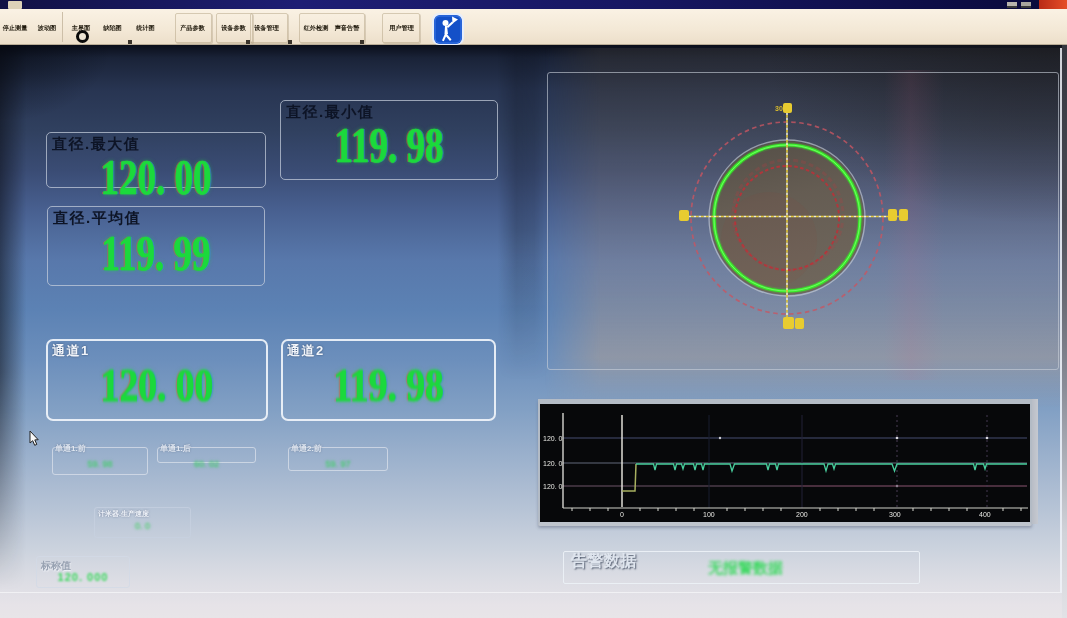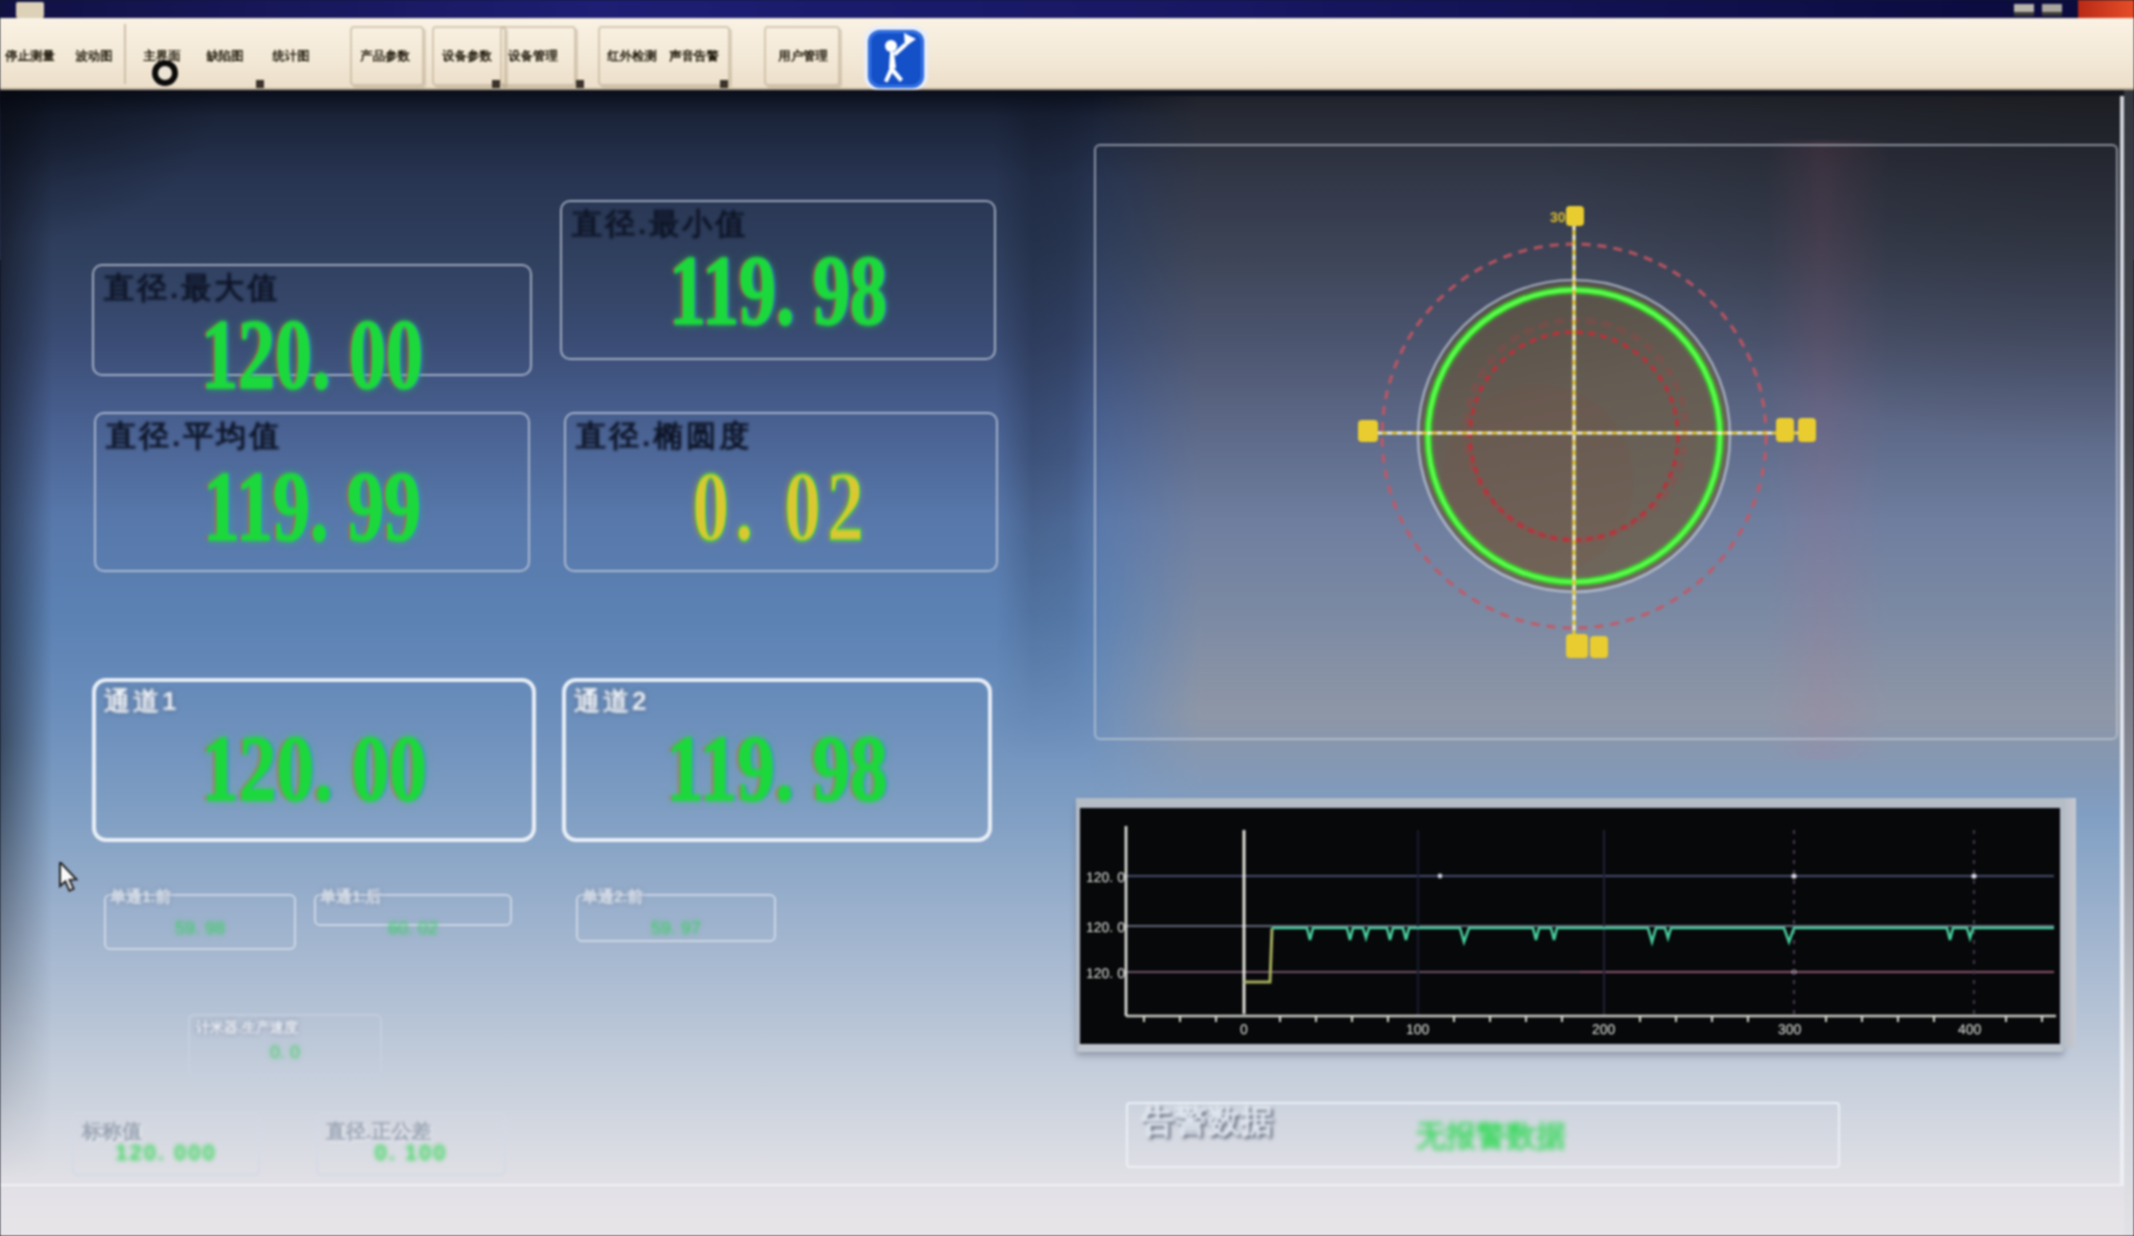--- a/index.html
+++ b/index.html
@@ -137,24 +137,20 @@
   <div class="bigval" style="top:19px;">120. 00</div>
 </div>
 <div class="vbox" style="left:280px;top:100px;width:218px;height:80px;">
   <div class="vlabel">直径.最小值</div>
   <div class="bigval" style="top:19px;">119. 98</div>
 </div>
 <div class="vbox" style="left:47px;top:206px;width:218px;height:80px;">
   <div class="vlabel">直径.平均值</div>
   <div class="bigval" style="top:21px;">119. 99</div>
 </div>
-<div class="vbox" style="left:282px;top:206px;width:217px;height:80px;">
-  <div class="vlabel">直径.椭圆度</div>
-  <div class="bigval yellow" style="top:21px;letter-spacing:4px;">0.&nbsp;02</div>
-</div>
 <div class="vbox" style="left:46px;top:339px;width:222px;height:82px;border:2px solid rgba(240,244,250,0.92);border-radius:7px;">
   <div class="vlabel white" style="top:1px;left:4px;font-size:13px;">通道1</div>
   <div class="bigval" style="top:21px;font-size:47px;transform:scaleX(0.80);filter:blur(0.8px);">120. 00</div>
 </div>
 <div class="vbox" style="left:281px;top:339px;width:215px;height:82px;border:2px solid rgba(240,244,250,0.92);border-radius:7px;">
   <div class="vlabel white" style="top:1px;left:4px;font-size:13px;">通道2</div>
   <div class="bigval" style="top:21px;font-size:47px;transform:scaleX(0.80);filter:blur(0.8px);">119. 98</div>
 </div>
 
 <div class="sbox" style="left:52px;top:447px;width:96px;height:28px;">
@@ -171,24 +167,20 @@
 </div>
 
 <div class="sbox" style="left:94px;top:507px;width:97px;height:31px;border-color:rgba(200,210,225,0.7);">
   <div style="position:absolute;left:3px;top:1px;font-size:7px;font-weight:bold;color:#eef2f8;text-shadow:0 0 2px rgba(90,100,130,0.8);filter:blur(0.5px);white-space:nowrap;">计米器.生产速度</div>
   <div class="sval" style="top:13px;font-size:9px;color:#58cc78;filter:blur(0.9px);">0. 0</div>
 </div>
 
 <div class="sbox" style="left:36px;top:556px;width:94px;height:32px;border-color:rgba(210,218,230,0.8);">
   <div class="blabel">标称值</div>
       <div class="bval">120. 000</div>
-</div>
-<div class="sbox" style="left:158px;top:556px;width:95px;height:32px;border-color:rgba(210,218,230,0.8);">
-  <div class="blabel">直径.正公差</div>
-      <div class="bval">0. 100</div>
 </div>
 
 <div style="position:absolute;left:547px;top:72px;width:512px;height:298px;border:1px solid rgba(200,206,216,0.62);border-radius:3px;"></div>
 <svg style="position:absolute;left:547px;top:72px;" width="512" height="298" viewBox="0 0 512 298">
   <defs>
     <linearGradient id="disc" x1="0" y1="0" x2="0.25" y2="1">
       <stop offset="0%" stop-color="#554e44"></stop>
       <stop offset="45%" stop-color="#665c4f"></stop>
       <stop offset="100%" stop-color="#6e6355"></stop>
     </linearGradient>

